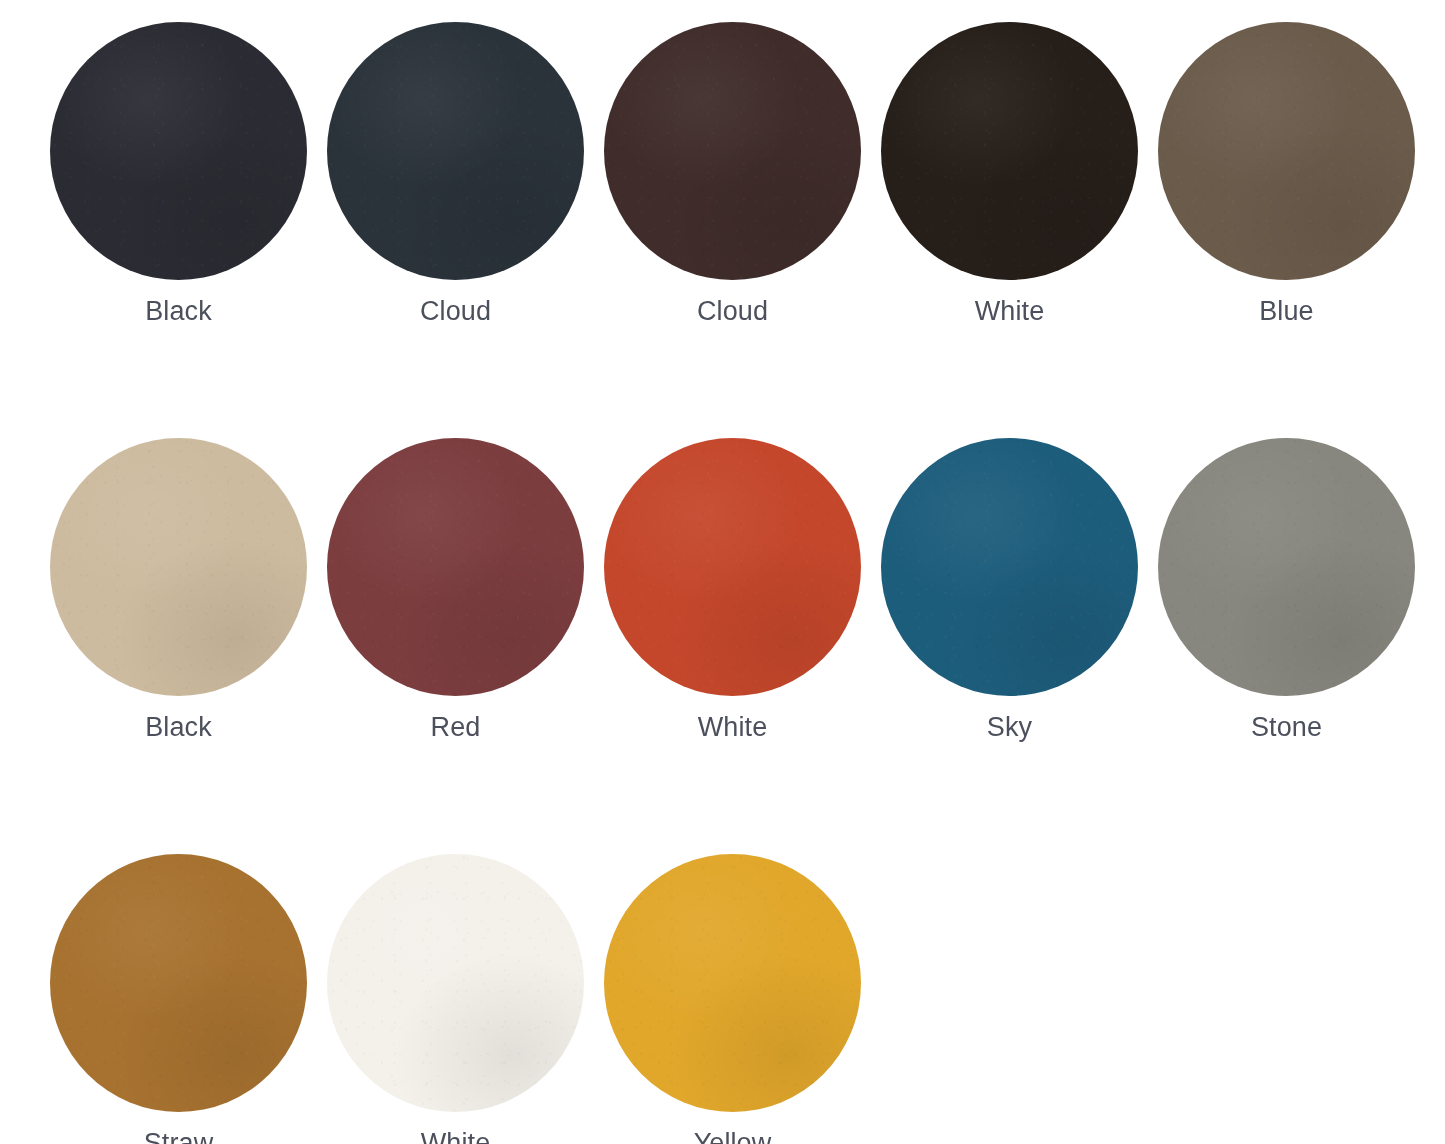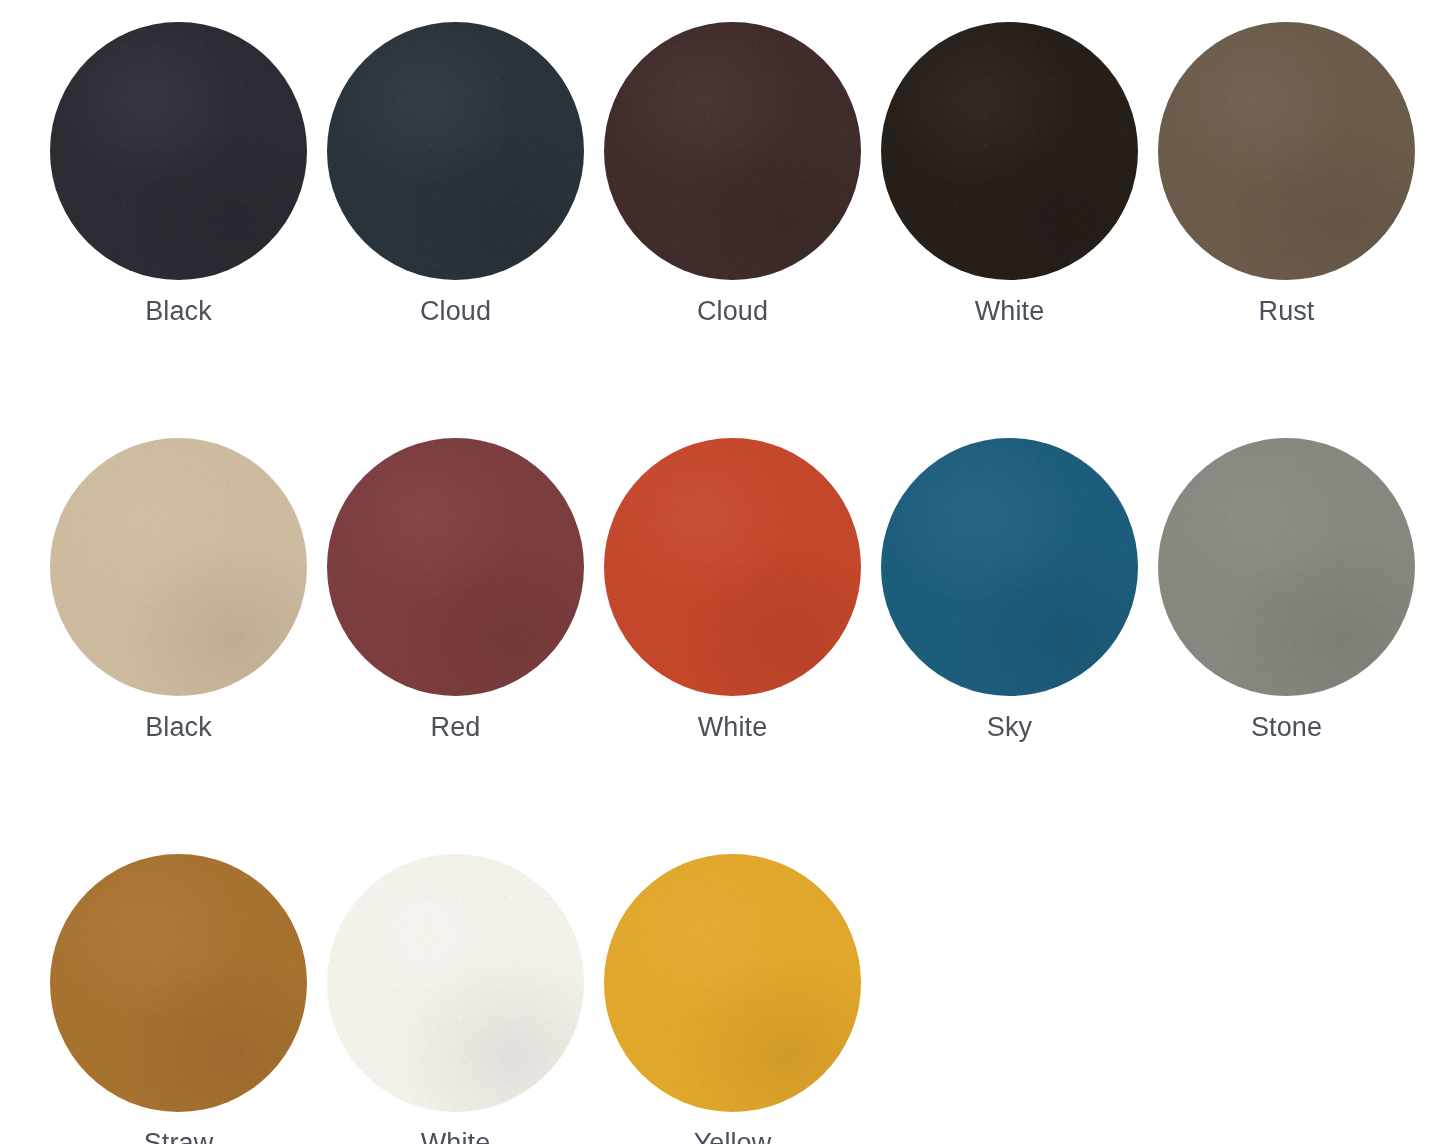--- a/index.html
+++ b/index.html
@@ -122,21 +122,21 @@
           <div class="swatch-disc" style="background-color: rgb(38, 30, 25);"></div>
           <div class="swatch-grain"></div>
         </div>
         <div class="swatch-label">White</div>
       </div>
       <div class="swatch-cell">
         <div class="swatch-disc-wrap">
           <div class="swatch-disc" style="background-color: rgb(107, 91, 75);"></div>
           <div class="swatch-grain"></div>
         </div>
-        <div class="swatch-label">Rust</div>
+        <div class="swatch-label">Blue</div>
       </div>
       <div class="swatch-cell">
         <div class="swatch-disc-wrap">
           <div class="swatch-disc" style="background-color: rgb(205, 187, 159);"></div>
           <div class="swatch-grain"></div>
         </div>
         <div class="swatch-label">Black</div>
       </div>
       <div class="swatch-cell">
         <div class="swatch-disc-wrap">

